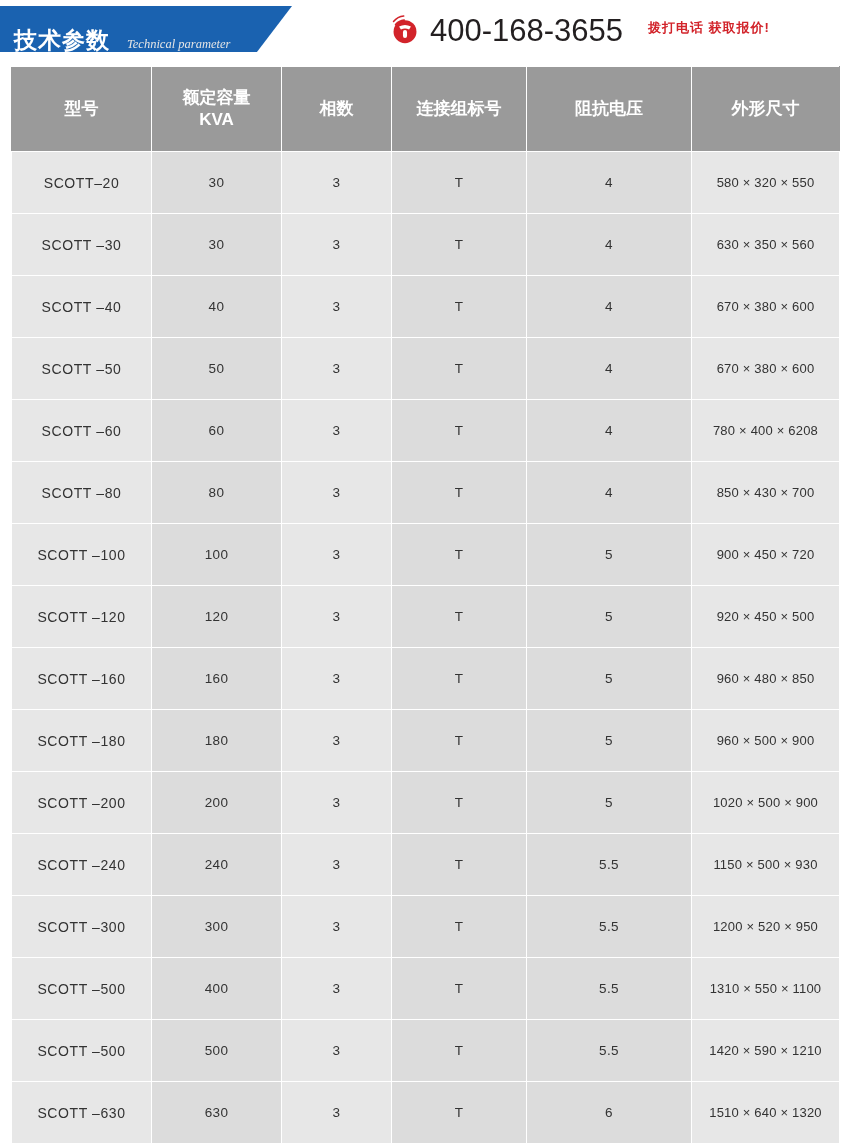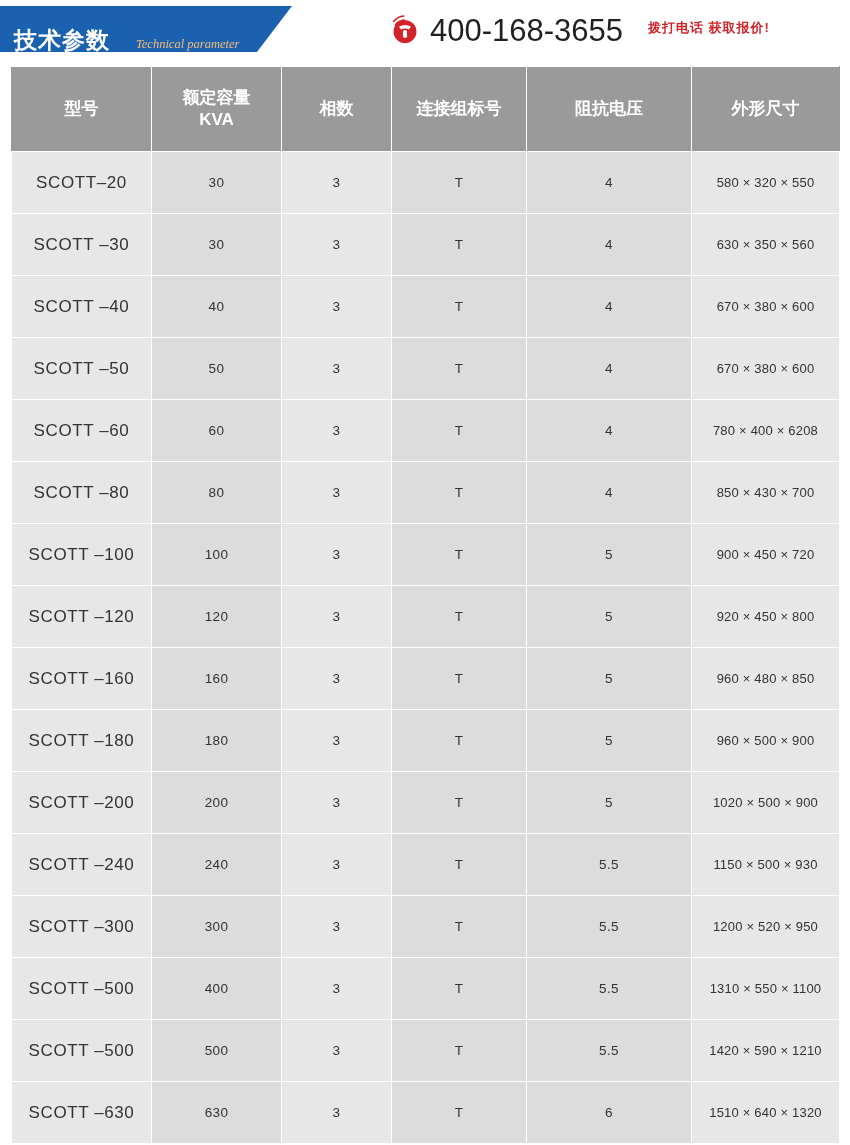--- a/index.html
+++ b/index.html
@@ -38,23 +38,23 @@
     box-sizing: border-box;
   }
   .header-banner .cn {
     font-size: 23px;
     font-weight: bold;
     letter-spacing: 1px;
     line-height: 1;
   }
   .header-banner .en {
     font-size: 12.5px;
-    margin-left: 26px;
+    margin-left: 17px;
     margin-top: 9px;
-    color: #fdba74;
+    color: #e5e5e5;
     font-family: "Liberation Serif", serif;
     font-style: italic;
     white-space: nowrap;
   }
 
   .phone-block {
     position: absolute;
     left: 388px;
     top: 10px;
     display: flex;
@@ -122,21 +122,21 @@
     height: 59px;
     font-size: 13.5px;
     color: #333333;
     background: #e7e7e7;
     letter-spacing: 0.4px;
   }
   table.spec tbody td.alt {
     background: #dcdcdc;
   }
   table.spec tbody td.model {
-    font-size: 17px;
+    font-size: 14px;
     letter-spacing: 0.6px;
   }
   table.spec tbody td.dims {
     font-size: 13px;
     letter-spacing: 0.2px;
   }
   
   col.c0 { width: 140px; }
   col.c1 { width: 130px; }
   col.c2 { width: 110px; }
@@ -248,21 +248,21 @@
           <td class="alt">T</td>
           <td class="alt">5</td>
           <td class="dims">900 × 450 × 720</td>
         </tr>
         <tr>
           <td class="model">SCOTT –120</td>
           <td class="alt">120</td>
           <td>3</td>
           <td class="alt">T</td>
           <td class="alt">5</td>
-          <td class="dims">920 × 450 × 800</td>
+          <td class="dims">920 × 450 × 500</td>
         </tr>
         <tr>
           <td class="model">SCOTT –160</td>
           <td class="alt">160</td>
           <td>3</td>
           <td class="alt">T</td>
           <td class="alt">5</td>
           <td class="dims">960 × 480 × 850</td>
         </tr>
         <tr>

